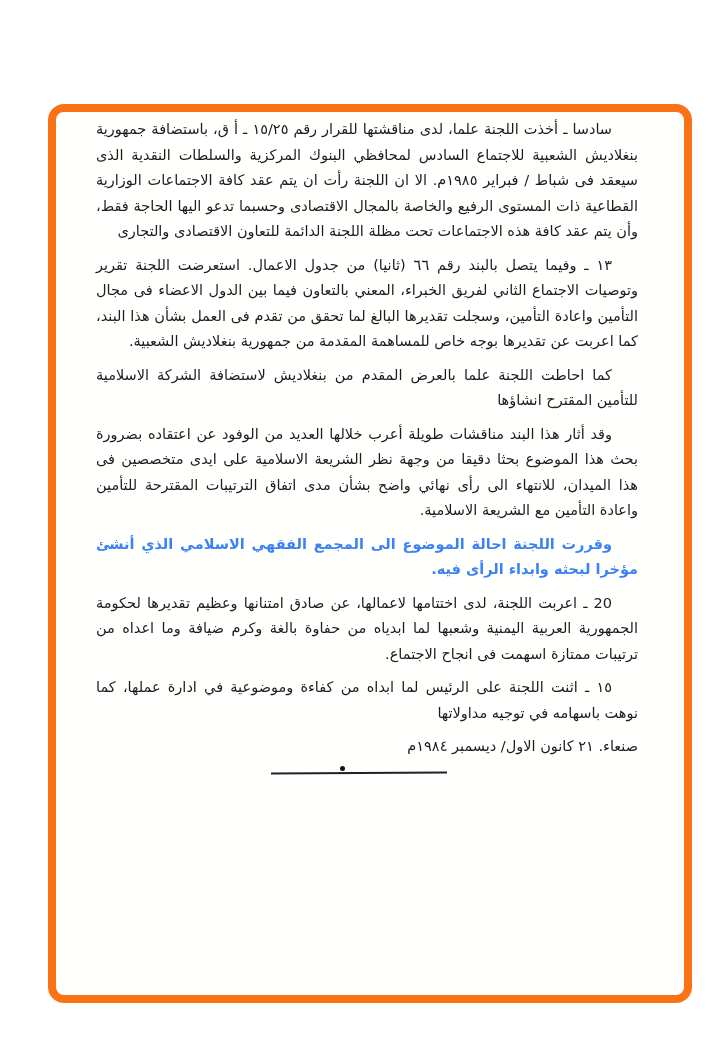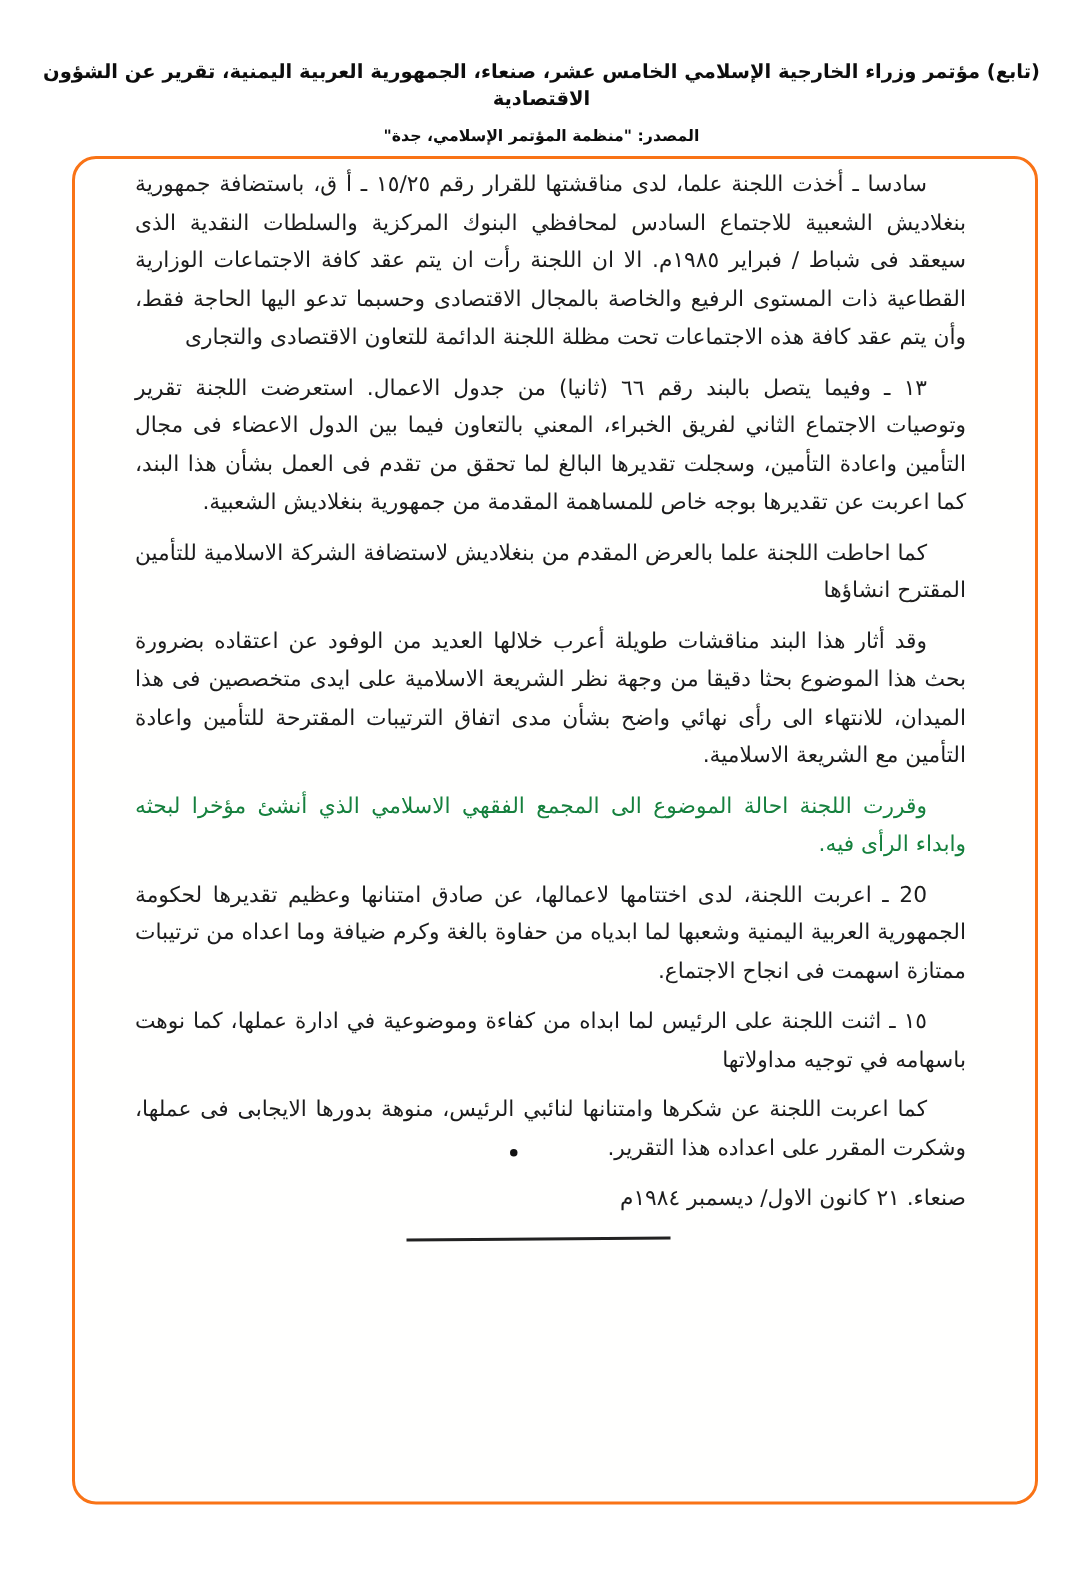--- a/index.html
+++ b/index.html
@@ -38,43 +38,43 @@
     font-weight: bold;
   }
   
   .doc-frame {
     position: absolute;
     left: 48px;
     top: 104px;
     width: 644px;
     height: 899px;
     box-sizing: border-box;
-    border: 2px solid #f97316;
+    border: 8px solid #f97316;
     border-radius: 16px;
     background: #fffffe;
     overflow: hidden;
   }
   .doc-content {
     direction: rtl;
     box-sizing: border-box;
     height: 100%;
     padding: 5px 46px 0 40px;
     font-size: 14.5px;
     line-height: 25.5px;
     color: #1c1c1c;
     text-align: justify;
     overflow: hidden;
   }
   .doc-content p {
     margin: 0 0 8px 0;
     text-indent: 26px; 
   }
   .doc-content p.strong {
-    font-weight: normal;
-    color: #15803d;
+    font-weight: bold;
+    color: #3b82f6;
   }
   .doc-content p.date-line {
     text-indent: 0;
     text-align: right;
     padding-left: 14px;
     margin-top: 2px;
   }
   .end-rule {
     width: 176px;
     height: 0;
@@ -90,44 +90,39 @@
     height: 5px;
     border-radius: 50%;
     background: #111;
   }
 </style>
 </head>
 <body>
 
 <div class="page">
 
-  <div class="header">
-    <div class="title" dir="rtl">(تابع) مؤتمر وزراء الخارجية الإسلامي الخامس عشر، صنعاء، الجمهورية العربية اليمنية، تقرير عن الشؤون الاقتصادية</div>
-    <div class="source" dir="rtl">المصدر:  "منظمة المؤتمر الإسلامي، جدة"</div>
-  </div>
 
   <div class="doc-frame">
     <div class="doc-content" dir="rtl">
 
       <p>سادسا ـ أخذت اللجنة علما، لدى مناقشتها للقرار رقم ١٥/٢٥ ـ أ ق، باستضافة جمهورية بنغلاديش الشعبية للاجتماع السادس لمحافظي البنوك المركزية والسلطات النقدية الذى سيعقد فى شباط / فبراير ١٩٨٥م. الا ان اللجنة رأت ان يتم عقد كافة الاجتماعات الوزارية القطاعية ذات المستوى الرفيع والخاصة بالمجال الاقتصادى وحسبما تدعو اليها الحاجة فقط، وأن يتم عقد كافة هذه الاجتماعات تحت مظلة اللجنة الدائمة للتعاون الاقتصادى والتجارى</p>
 
 
       <p>١٣ ـ وفيما يتصل بالبند رقم ٦٦ (ثانيا) من جدول الاعمال. استعرضت اللجنة تقرير وتوصيات الاجتماع الثاني لفريق الخبراء، المعني بالتعاون فيما بين الدول الاعضاء فى مجال التأمين واعادة التأمين، وسجلت تقديرها البالغ لما تحقق من تقدم فى العمل بشأن هذا البند، كما اعربت عن تقديرها بوجه خاص للمساهمة المقدمة من جمهورية بنغلاديش الشعبية.</p>
 
       <p>كما احاطت اللجنة علما بالعرض المقدم من بنغلاديش لاستضافة الشركة الاسلامية للتأمين المقترح انشاؤها</p>
 
       <p>وقد أثار هذا البند مناقشات طويلة أعرب خلالها العديد من الوفود عن اعتقاده بضرورة بحث هذا الموضوع بحثا دقيقا من وجهة نظر الشريعة الاسلامية على ايدى متخصصين فى هذا الميدان، للانتهاء الى رأى نهائي واضح بشأن مدى اتفاق الترتيبات المقترحة للتأمين واعادة التأمين مع الشريعة الاسلامية.</p>
 
       <p class="strong">وقررت اللجنة احالة الموضوع الى المجمع الفقهي الاسلامي الذي أنشئ مؤخرا لبحثه وابداء الرأى فيه.</p>
 
       <p>20 ـ اعربت اللجنة، لدى اختتامها لاعمالها، عن صادق امتنانها وعظيم تقديرها لحكومة الجمهورية العربية اليمنية وشعبها لما ابدياه من حفاوة بالغة وكرم ضيافة وما اعداه من ترتيبات ممتازة اسهمت فى انجاح الاجتماع.</p>
 
       <p>١٥ ـ اثنت اللجنة على الرئيس لما ابداه من كفاءة وموضوعية في ادارة عملها، كما نوهت باسهامه في توجيه مداولاتها</p>
 
-      <p>كما اعربت اللجنة عن شكرها وامتنانها لنائبي الرئيس، منوهة بدورها الايجابى فى عملها، وشكرت المقرر على اعداده هذا التقرير.</p>
 
 
       <p class="date-line">صنعاء.  ٢١ كانون الاول/ ديسمبر ١٩٨٤م</p>
 
       <div class="end-rule"></div>
 
     </div>
   </div>
 
   <div class="stray-dot"></div>

